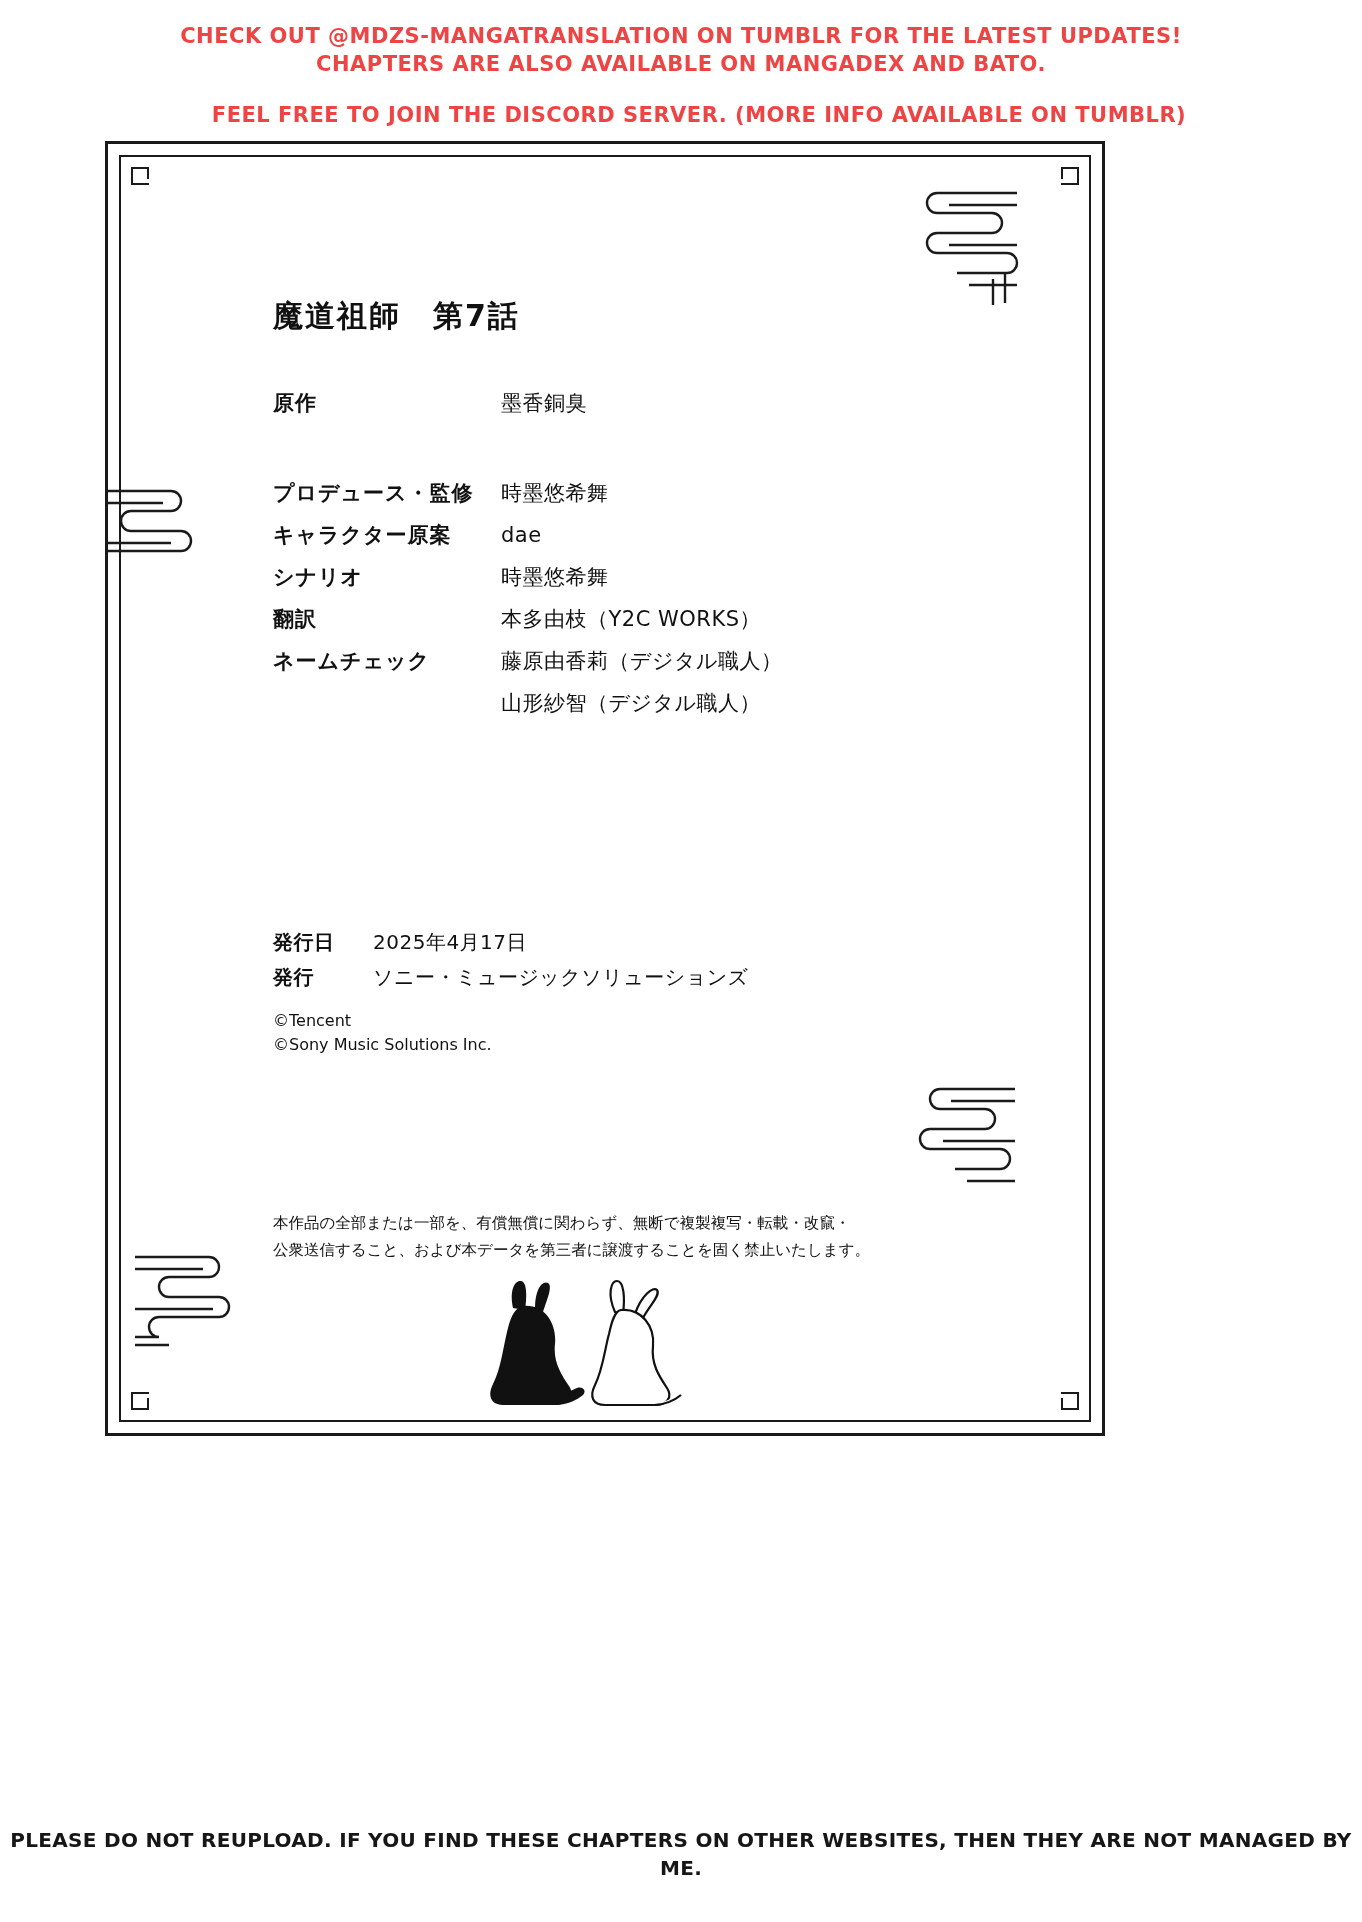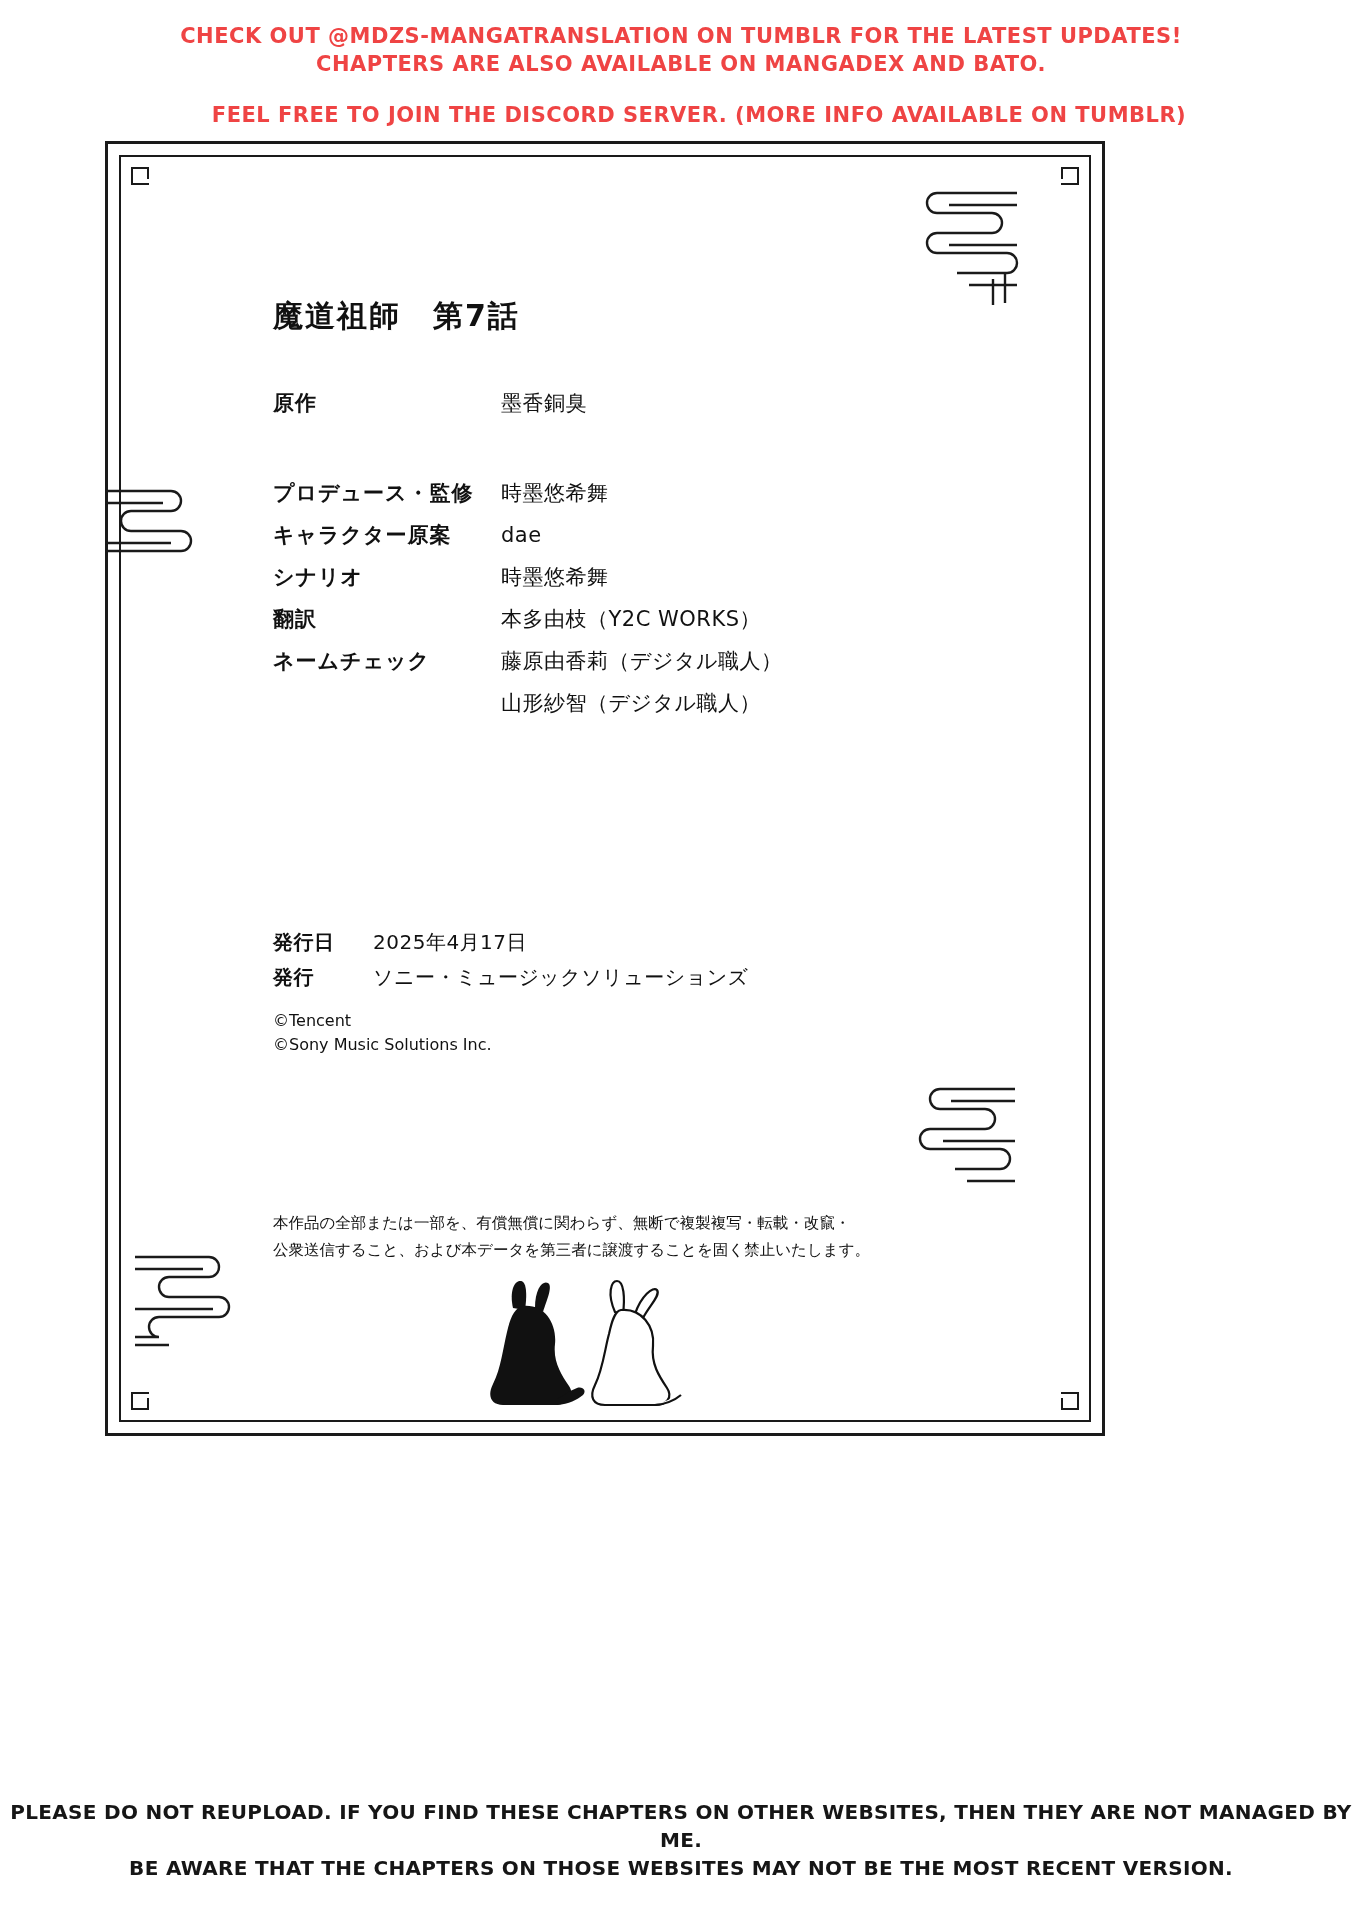--- a/index.html
+++ b/index.html
@@ -349,14 +349,13 @@
         <path d="M156 32 C176 30 190 48 188 68 C186 86 194 98 202 110 C208 119 202 127 190 127 L140 127 C128 127 124 119 130 107 C138 91 140 70 144 56 C147 42 150 33 156 32 Z"></path>
         <path d="M190 127 C202 126 210 122 216 117"></path>
       </g>
     </svg>
   </div>
 
 </div>
 
 <div class="bottom-notes">
   <div>PLEASE DO NOT REUPLOAD. IF YOU FIND THESE CHAPTERS ON OTHER WEBSITES, THEN THEY ARE NOT MANAGED BY ME.</div>
-  <div>BE AWARE THAT THE CHAPTERS ON THOSE WEBSITES MAY NOT BE THE MOST RECENT VERSION.</div>
 </div>
 
 </body></html>

